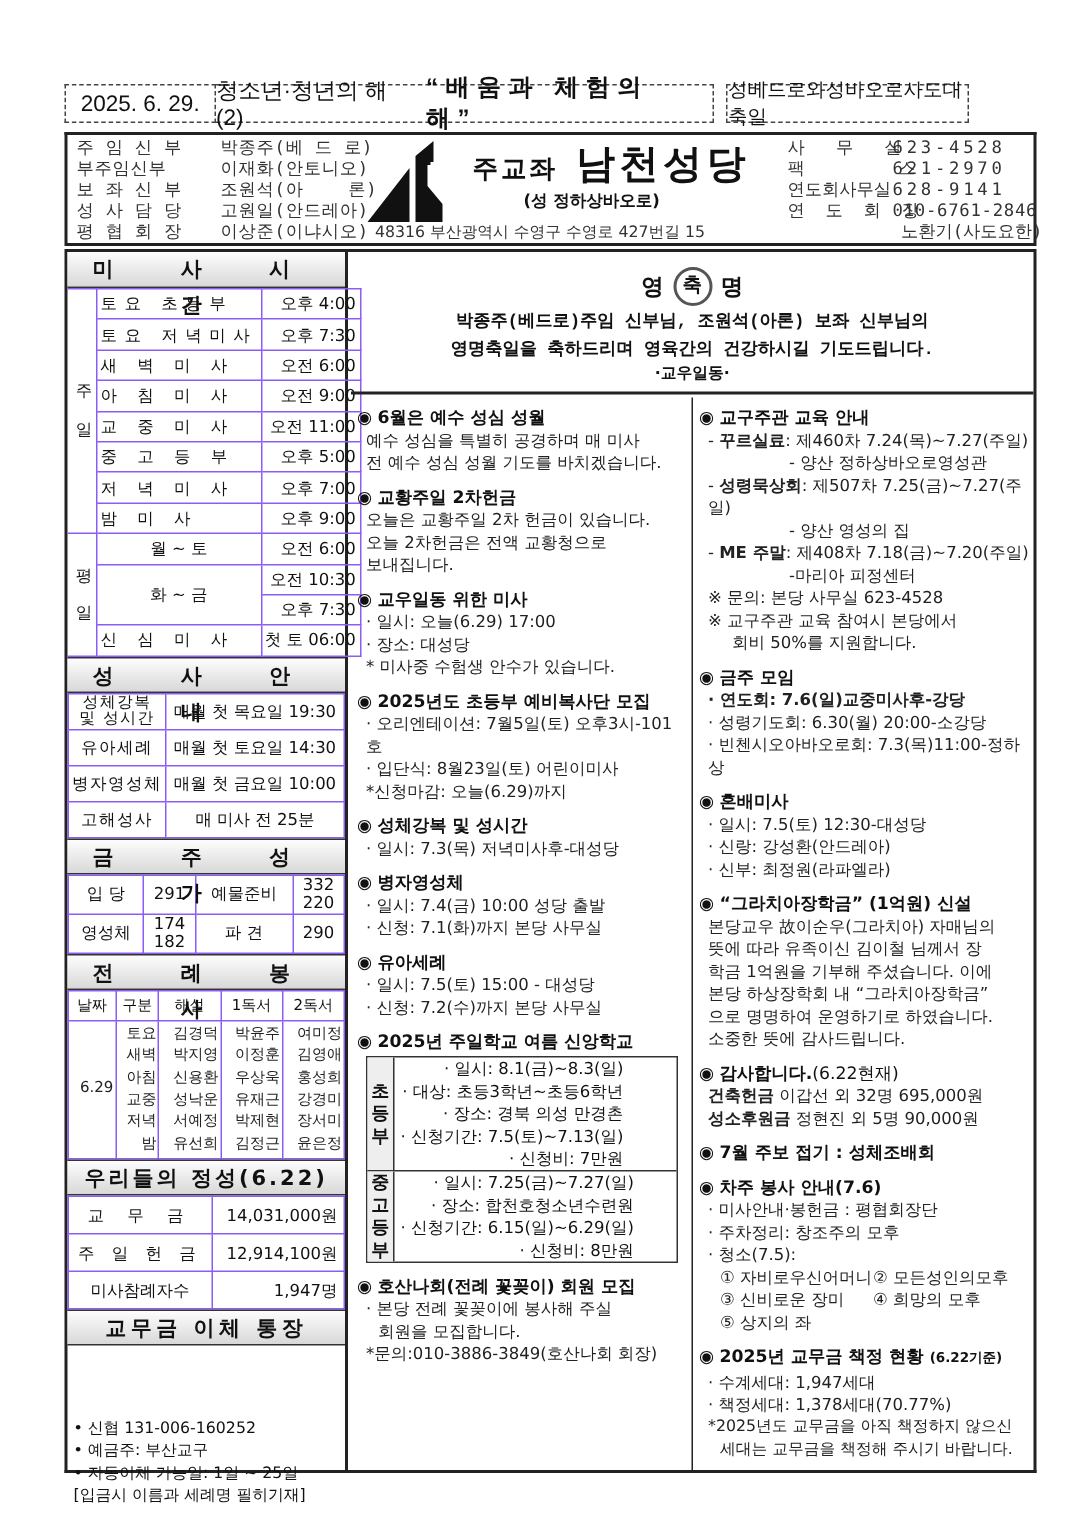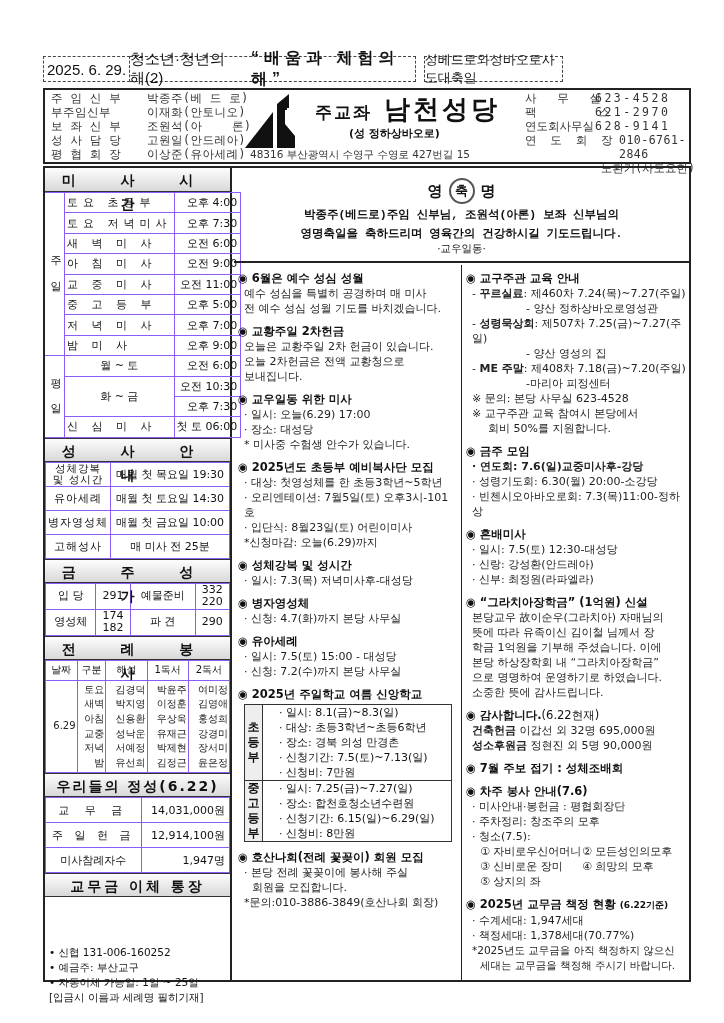--- a/index.html
+++ b/index.html
@@ -1,19 +1,19 @@
 <!DOCTYPE html>
 <html><head>
 <meta charset="utf-8">
 <style>
   * { box-sizing: border-box; margin: 0; padding: 0; }
   html, body { width: 724px; height: 1023px; background: #fff; overflow: hidden; }
   body { font-family: "DejaVu Sans", "Liberation Sans", sans-serif; color: #111; position: relative; }
 
-  .topbar { position: absolute; left: 43px; top: 56px; width: 520px; height: 26px; display: flex; }
+  .topbar { position: absolute; left: 43px; top: 56px; width: 603px; height: 26px; display: flex; }
   .tb-cell { border: 1px dashed #444; display: flex; align-items: center; justify-content: center; height: 26px; }
   .tb-date { width: 108px; font-size: 15px; font-family: "Liberation Sans", sans-serif; }
   .tb-theme { width: 356px; font-size: 15px; border-left: none; font-family: "Liberation Sans", sans-serif; }
   .tb-theme b { font-weight: 900; letter-spacing: 5px; margin-left: 8px; font-size: 16px; }
   .tb-feast { width: 173px; margin-left: 8px; font-size: 13px; font-family: "Liberation Sans", sans-serif; }
 
   .header { position: absolute; left: 43px; top: 88px; width: 648px; height: 74px; border: 2px solid #222; border-bottom: none; }
   .header-rule { position: absolute; left: 43px; top: 162px; width: 648px; height: 6px; border-top: 2px solid #222; border-bottom: 2px solid #222; }
   .clergy { position: absolute; left: 6px; top: 1px; font-size: 11.5px; line-height: 14px; color: #333; font-family: "DejaVu Sans Mono", monospace; letter-spacing: 0.5px; }
   .clergy .row { display: flex; white-space: pre; }
@@ -21,21 +21,21 @@
   .logo { position: absolute; left: 200px; top: 4px; width: 60px; height: 54px; }
   .parish-name { position: absolute; left: 270px; top: 2px; font-weight: 900; font-size: 22px; letter-spacing: 2px; font-family: "DejaVu Sans", sans-serif; }
   .parish-name .small { font-size: 17px; margin-right: 12px; }
   .parish-name .big { font-size: 26px; letter-spacing: 3px; }
   .patron { position: absolute; left: 304px; top: 36px; font-size: 11px; font-weight: bold; }
   .address { position: absolute; left: 205px; top: 58px; font-size: 10.5px; color: #333; }
   .contacts { position: absolute; left: 480px; top: 1px; font-size: 11.5px; line-height: 14px; color: #333; font-family: "DejaVu Sans Mono", monospace; }
   .contacts .row { display: flex; }
   .contacts .lbl { width: 70px; letter-spacing: 0; white-space: pre; }
   .contacts .val { letter-spacing: 2.5px; }
-  .contacts .val.tight { letter-spacing: 0.5px; margin-left: 24px; }
+  .contacts .val.tight { letter-spacing: 0.5px; }
   .contacts .right { text-align: right; width: 170px; }
 
   .page { position: absolute; left: 43px; top: 168px; width: 648px; height: 814px; border: 2px solid #222; border-top: none; }
   .leftcol { position: absolute; left: 0; top: 0; width: 187px; height: 812px; border-right: 2px solid #222; }
   .section-head { background: linear-gradient(#fdfdfd, #d8d8d8); border-bottom: 1px solid #333; border-top: 1px solid #333; text-align: center; font-weight: bold; font-size: 14px; height: 24px; line-height: 24px; letter-spacing: 20px; }
   table { border-collapse: collapse; width: 100%; }
   td { border: 1px solid #8b5cf6; font-size: 11px; text-align: center; height: 20.4px; padding: 0 2px; white-space: nowrap; }
   .mass td.k { letter-spacing: 5px; text-align: justify; }
   .mass td.t { text-align: right; padding-right: 3px; width: 62px; }
   .mass td.grp { width: 20px; border-left: none; }
@@ -46,35 +46,35 @@
   .lit .names td { height: 92px; line-height: 14.6px; color: #222; text-align: right; }
   .offer td { height: 25px; font-size: 11px; }
   .offer td.v { text-align: right; padding-right: 4px; }
   .account { padding: 48px 4px 0 4px; font-size: 10.5px; line-height: 15px; }
 
   .maincol { position: absolute; left: 189px; top: 0; width: 455px; }
   .banner { height: 95px; border-bottom: 2px solid #222; text-align: center; padding-top: 10px; }
   .banner .title { font-weight: 900; font-size: 15px; display: flex; justify-content: center; align-items: center; gap: 6px; }
   .wreath { display: inline-block; width: 26px; height: 26px; border: 2px solid #555; border-radius: 50%; line-height: 22px; font-size: 13px; }
   .banner .msg { font-weight: bold; font-size: 11.5px; line-height: 17px; margin-top: 2px; font-family: Liberation Mono, monospace; }
-  .banner .sig { font-size: 10.5px; font-weight: normal; }
+  .banner .sig { font-size: 10.5px; font-weight: bold; }
 
   .col2 { position: absolute; top: 97px; width: 228px; font-size: 11px; line-height: 15px; }
   .col2.a { left: 0; padding: 6px 4px 0 4px; border-right: 1px solid #222; height: 715px; }
   .col2.b { left: 228px; padding: 6px 4px 0 4px; }
   .item { margin-bottom: 8px; }
   .item h4 { font-size: 11.5px; font-weight: bold; }
   .item h4::before { content: "◉ "; font-weight: normal; }
   .item p { padding-left: 6px; color: #222; }
   .bul::before { content: "· "; }
   .camp { border: 1px solid #333; margin: 2px 0 4px 6px; width: 208px; }
   .camp .row { display: flex; border-bottom: 1px solid #333; }
   .camp .row:last-child { border-bottom: none; }
   .camp .side { width: 18px; border-right: 1px solid #333; background: #eee; font-weight: bold; font-size: 12px; display: flex; flex-direction: column; justify-content: center; align-items: center; line-height: 15px; }
-  .camp .lines { padding-left: 16px; font-size: 11px; line-height: 15px; }
+  .camp .lines { padding-left: 4px; font-size: 11px; line-height: 15px; text-align: right; }
   .bold { font-weight: bold; }
   .indent { padding-left: 60px !important; }
 </style>
 </head>
 <body>
 
 <div class="topbar">
   <div class="tb-cell tb-date">2025. 6. 29.</div>
   <div class="tb-cell tb-theme">
     <span>청소년·청년의 해(2)</span>
@@ -82,21 +82,21 @@
   </div>
   <div class="tb-cell tb-feast">성베드로와성바오로사도대축일</div>
 </div>
 
 <div class="header">
   <div class="clergy">
     <div class="row"><span class="role">주 임 신 부</span><span>박종주(베 드 로)</span></div>
     <div class="row"><span class="role">부주임신부</span><span>이재화(안토니오)</span></div>
     <div class="row"><span class="role">보 좌 신 부</span><span>조원석(아    론)</span></div>
     <div class="row"><span class="role">성 사 담 당</span><span>고원일(안드레아)</span></div>
-    <div class="row"><span class="role">평 협 회 장</span><span>이상준(유아세례)</span></div>
+    <div class="row"><span class="role">평 협 회 장</span><span>이상준(이냐시오)</span></div>
   </div>
   <svg class="logo" viewBox="0 0 60 54">
     <polygon points="0,54 28,18 28,54" fill="#111"></polygon>
     <polygon points="32,54 32,10 44,0 44,14 40,18 40,30 50,42 50,54" fill="#111"></polygon>
     <rect x="40" y="16" width="5" height="2" fill="#fff"></rect>
     <rect x="42" y="14" width="2" height="6" fill="#fff"></rect>
   </svg>
   <div class="parish-name">
     <span class="small">주교좌</span><span class="big">남천성당</span>
   </div>
@@ -326,32 +326,32 @@
         <p>보내집니다.</p>
       </div>
       <div class="item">
         <h4>교우일동 위한 미사</h4>
         <p class="bul">일시: 오늘(6.29) 17:00</p>
         <p class="bul">장소: 대성당</p>
         <p>* 미사중 수험생 안수가 있습니다.</p>
       </div>
       <div class="item">
         <h4>2025년도 초등부 예비복사단 모집</h4>
-        <p class="bul">대상: 첫영성체를 한 초등3학년~5학년</p>
         <p class="bul">오리엔테이션: 7월5일(토) 오후3시-101호</p>
         <p class="bul">입단식: 8월23일(토) 어린이미사</p>
         <p>*신청마감: 오늘(6.29)까지</p>
       </div>
       <div class="item">
         <h4>성체강복 및 성시간</h4>
         <p class="bul">일시: 7.3(목) 저녁미사후-대성당</p>
       </div>
       <div class="item">
         <h4>병자영성체</h4>
-        <p class="bul">신청: 4.7(화)까지 본당 사무실</p>
+        <p class="bul">일시: 7.4(금) 10:00 성당 출발</p>
+        <p class="bul">신청: 7.1(화)까지 본당 사무실</p>
       </div>
       <div class="item">
         <h4>유아세례</h4>
         <p class="bul">일시: 7.5(토) 15:00 - 대성당</p>
         <p class="bul">신청: 7.2(수)까지 본당 사무실</p>
       </div>
       <div class="item">
         <h4>2025년 주일학교 여름 신앙학교</h4>
         <div class="camp">
           <div class="row">

